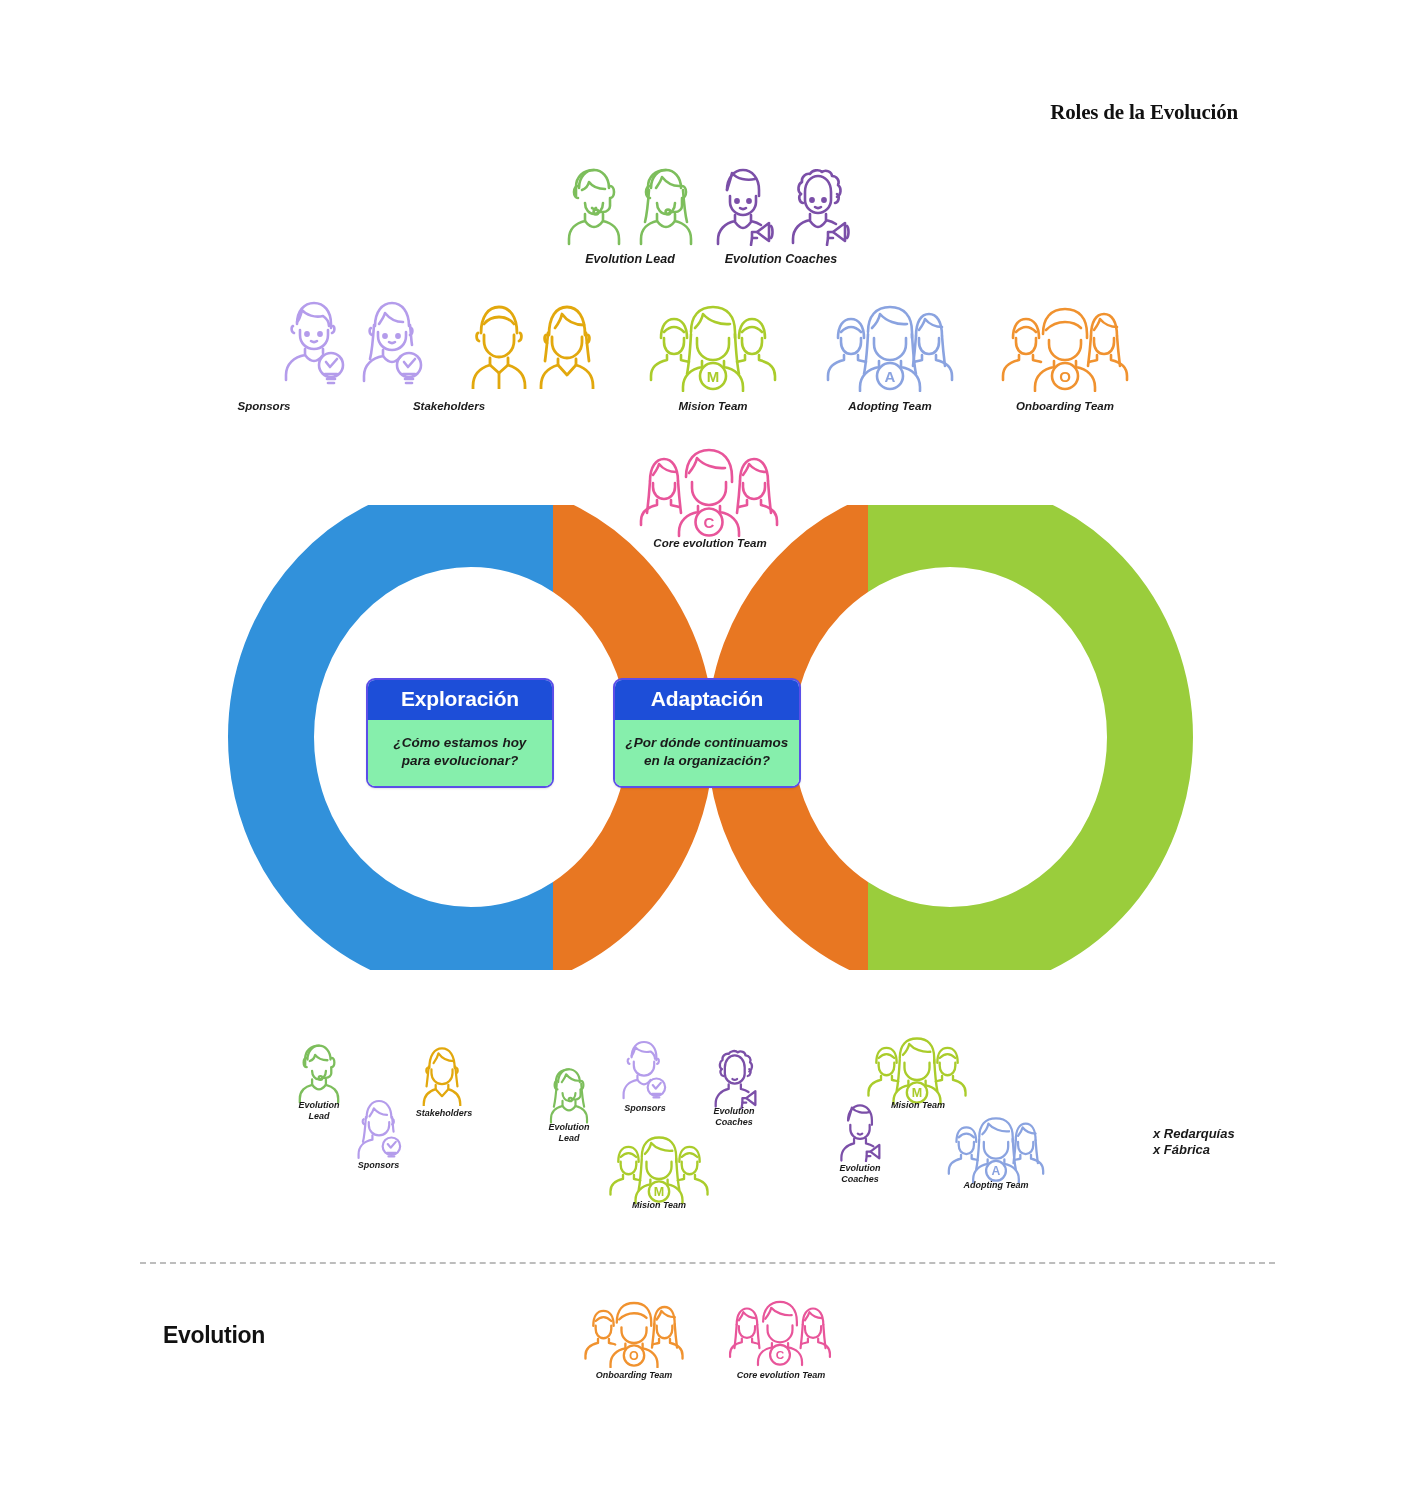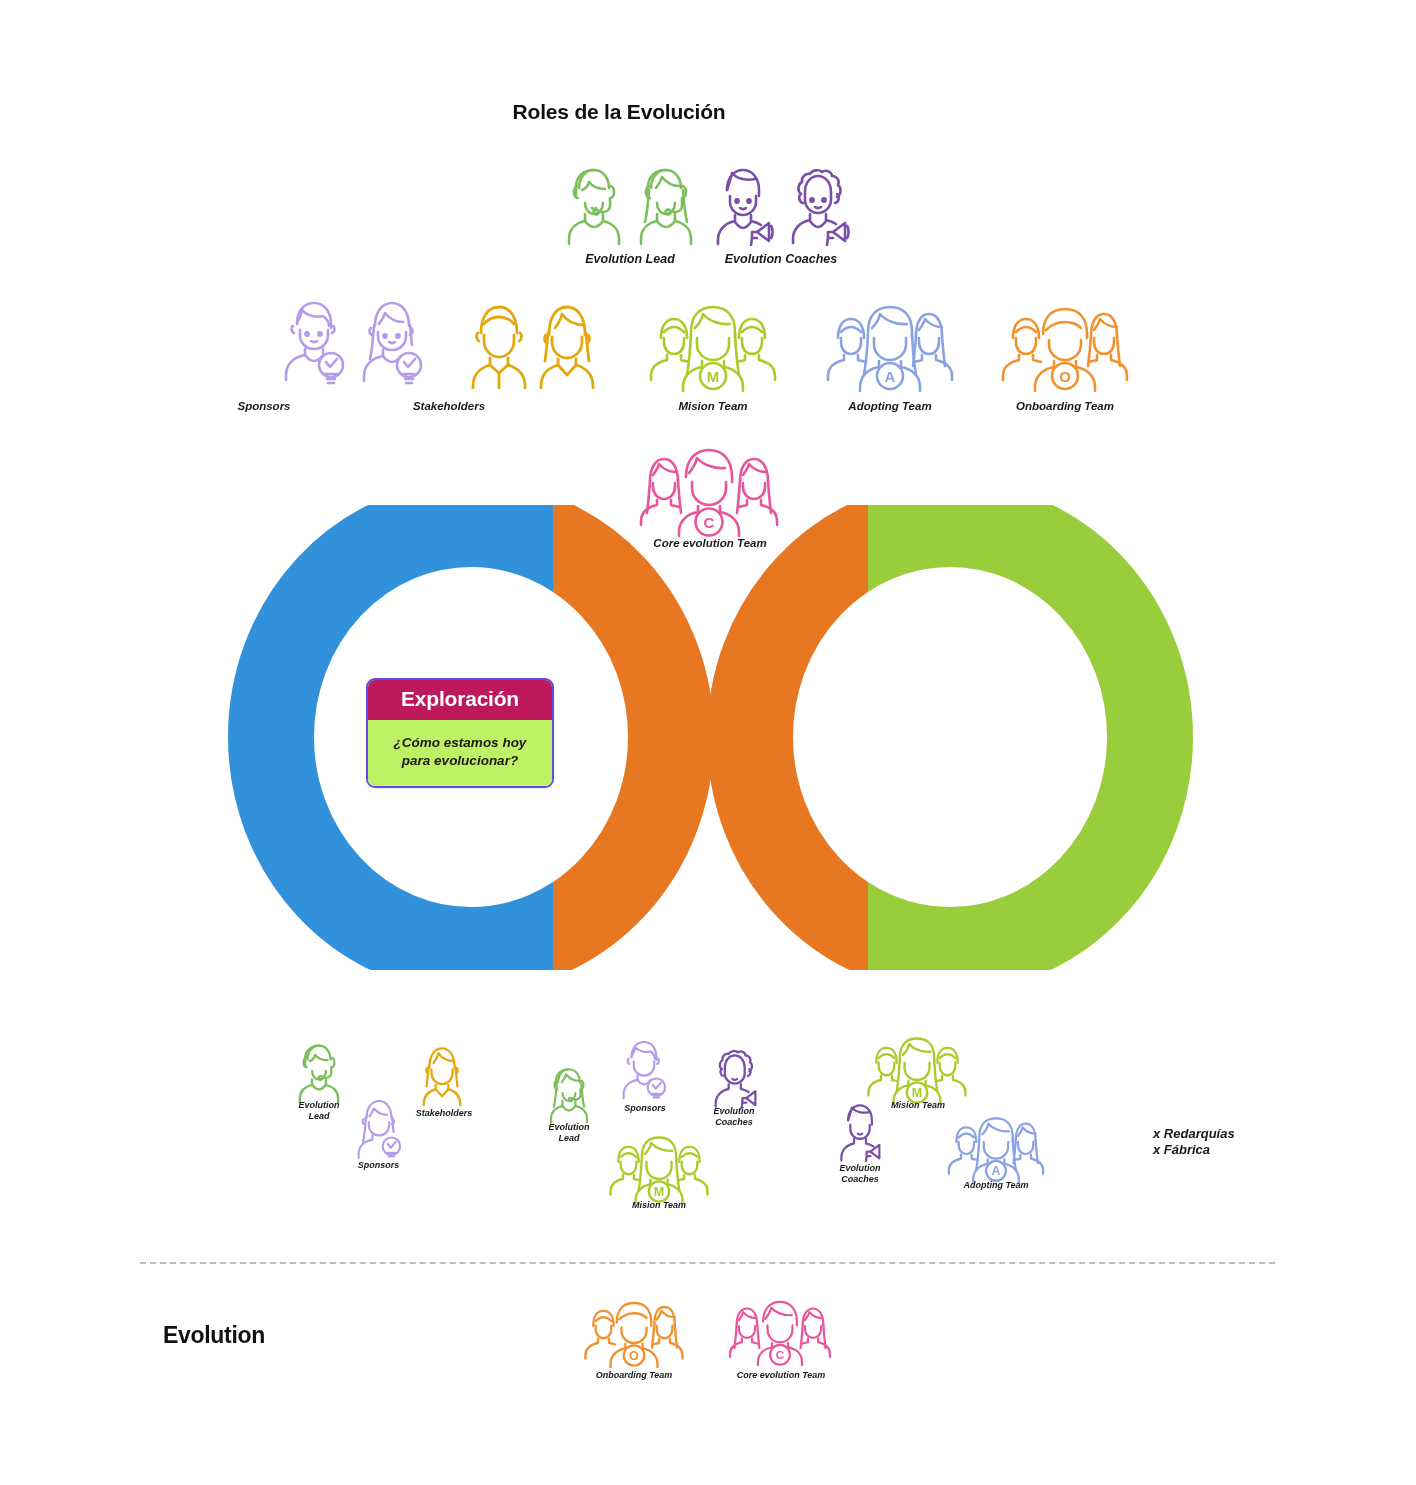--- a/index.html
+++ b/index.html
@@ -49,30 +49,30 @@
 
   
   .phase-card {
     border: 2px solid #5B4EE8;
     border-radius: 9px;
     background: #ffffff;
     overflow: hidden;
     box-shadow: 0 1px 2px rgba(0,0,0,0.10);
   }
   .phase-head {
-    background: #be185d;
+    background: #1d4ed8;
     color: #ffffff;
     font-size: 21px;
     font-weight: bold;
     text-align: center;
     padding: 7px 4px 9px 4px;
     letter-spacing: -0.2px;
   }
   .phase-body {
-    background: #bef264;
+    background: #86efac;
     color: #1a1a1a;
     font-style: italic;
     font-weight: bold;
     font-size: 13.5px;
     text-align: center;
     line-height: 1.35;
     padding: 14px 8px 16px 8px;
     white-space: pre-line;
   }
 
@@ -91,21 +91,21 @@
     line-height: 1.25;
     white-space: pre-line;
     margin-left: 20px;
   }
 </style>
 </head>
 <body>
 
 <div id="page">
 
-  <div class="abs main-title" style="left:0; top:100px; width:1238px; text-align:center;">Roles de la Evolución</div>
+  <div class="abs main-title" style="left:0; top:100px; width:1238px; text-align:right;font-family:Liberation Serif, serif;">Roles de la Evolución</div>
 
   <div class="abs icon-group" style="left:560px; top:160px; width:140px;">
     <div class="icon-row">
       <svg width="72" height="86" viewBox="0 0 72 86" fill="none" stroke="#7DBE5C" stroke-width="2.6" stroke-linecap="round" stroke-linejoin="round">
         <path d="M36 10c-11 0-18 7-18 17v9"></path>
         <path d="M20 26c-2 0-4 2-4 6s2 6 4 6"></path>
         <path d="M52 26c2 0 4 2 4 6s-2 6-4 6"></path>
         <path d="M21 28c0-11 7-18 15-18s15 7 15 18"></path>
         <path d="M24 30c3-1 6-4 7-8 3 4 9 7 16 7"></path>
         <path d="M27 43c0 6 4 11 9 11s9-5 9-11"></path>
@@ -379,20 +379,25 @@
       </g>
     </svg>
   </div>
 
   <div class="abs phase-card" style="left:366px; top:678px; width:188px;">
     <div class="phase-head">Exploración</div>
     <div class="phase-body">¿Cómo estamos hoy
 para evolucionar?</div>
   </div>
 
+  <div class="abs phase-card" style="left:613px; top:678px; width:188px;">
+    <div class="phase-head">Adaptación</div>
+    <div class="phase-body">¿Por dónde continuamos
+en la organización?</div>
+  </div>
 
 
   <div class="abs" style="left:291px; top:1038px;">
     <svg width="56" height="66" viewBox="0 0 72 86" fill="none" stroke="#7DBE5C" stroke-width="3" stroke-linecap="round" stroke-linejoin="round">
       <path d="M36 10c-11 0-18 7-18 17v9"></path>
       <path d="M20 26c-2 0-4 2-4 6s2 6 4 6"></path>
       <path d="M52 26c2 0 4 2 4 6s-2 6-4 6"></path>
       <path d="M21 28c0-11 7-18 15-18s15 7 15 18"></path>
       <path d="M24 30c3-1 6-4 7-8 3 4 9 7 16 7"></path>
       <path d="M27 43c0 6 4 11 9 11s9-5 9-11"></path>

